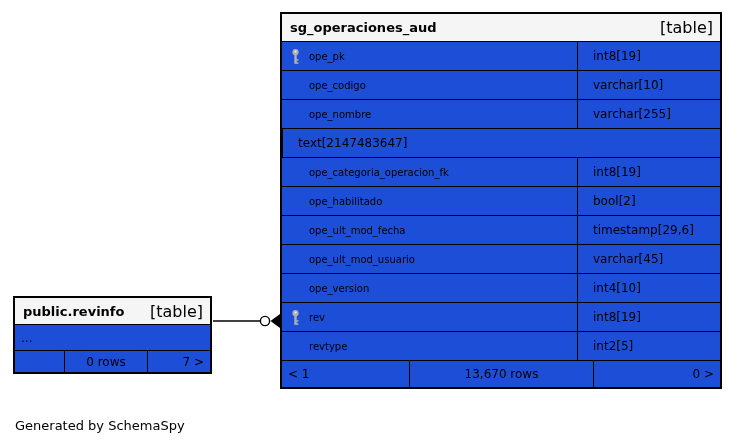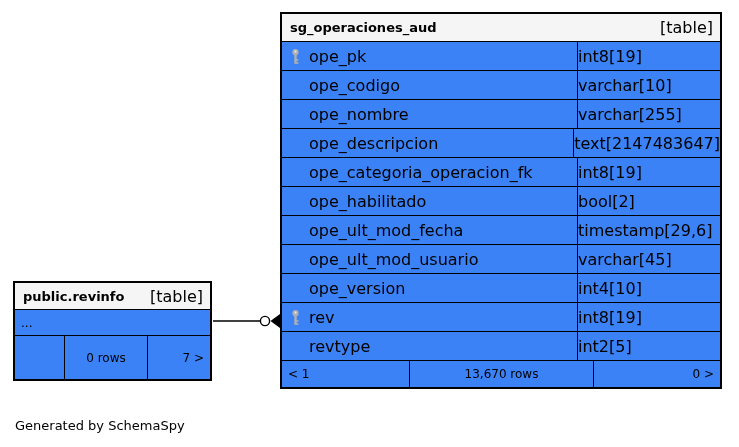--- a/index.html
+++ b/index.html
@@ -8,21 +8,21 @@
     width: 739px; height: 447px;
     font-family: "DejaVu Sans", "Liberation Sans", sans-serif;
     position: relative;
     color: #000;
   }
   .canvas { position: relative; width: 739px; height: 447px; overflow: hidden; }
 
   .table-node {
     position: absolute;
     border: 2px solid #000;
-    background: #3b82f6;
+    background: #1d4ed8;
     display: flex;
     flex-direction: column;
   }
   .node-header {
     background: #f5f5f5;
     border-bottom: 1px solid #000;
     display: flex;
     align-items: center;
     justify-content: space-between;
     padding: 0 7px 0 8px;
@@ -39,38 +39,38 @@
     height: 29px;
     border-bottom: 1px solid #000;
     align-items: stretch;
     flex: 0 0 auto;
   }
   .name-cell {
     flex: 1 1 auto;
     display: flex;
     align-items: center;
     padding-left: 9px;
-    font-size: 16px;
+    font-size: 10px;
     overflow: hidden;
     white-space: nowrap;
   }
   .icon-slot {
     width: 18px;
     display: inline-flex;
     align-items: center;
     justify-content: flex-start;
     flex: 0 0 auto;
   }
   .type-cell {
     flex: 0 0 143px;
     border-left: 1px solid #000;
     display: flex;
     align-items: center;
-    padding-left: 0;
-    font-size: 16px;
+    padding-left: 15px;
+    font-size: 12px;
     white-space: nowrap;
   }
 
   .node-footer {
     display: flex;
     flex: 1 1 auto;
     align-items: stretch;
     font-size: 12px;
   }
   .node-footer .cell {
@@ -79,21 +79,21 @@
   }
   .node-footer .cell + .cell { border-left: 1px solid #000; }
   .foot-prev { padding-left: 6px; justify-content: flex-start; }
   .foot-rows { justify-content: center; }
   .foot-next { padding-right: 6px; justify-content: flex-end; }
 
   .main-node .foot-prev { flex: 0 0 127px; }
   .main-node .foot-rows { flex: 1 1 auto; }
   .main-node .foot-next { flex: 0 0 127px; }
 
-  .revinfo-node { left: 13px; top: 281px; width: 199px; height: 100px; }
+  .revinfo-node { left: 13px; top: 296px; width: 199px; height: 78px; }
   .revinfo-node .node-header { height: 27px; }
   .ellipsis-row {
     height: 26px;
     border-bottom: 1px solid #000;
     display: flex;
     align-items: center;
     padding-left: 6px;
     font-size: 12px;
     flex: 0 0 auto;
   }
@@ -149,24 +149,20 @@
 
     <div class="field-row">
       <div class="name-cell">
         <span class="icon-slot"></span>
         <span>ope_nombre</span>
       </div>
       <div class="type-cell">varchar[255]</div>
     </div>
 
     <div class="field-row">
-      <div class="name-cell">
-        <span class="icon-slot"></span>
-        <span>ope_descripcion</span>
-      </div>
       <div class="type-cell">text[2147483647]</div>
     </div>
 
     <div class="field-row">
       <div class="name-cell">
         <span class="icon-slot"></span>
         <span>ope_categoria_operacion_fk</span>
       </div>
       <div class="type-cell">int8[19]</div>
     </div>

